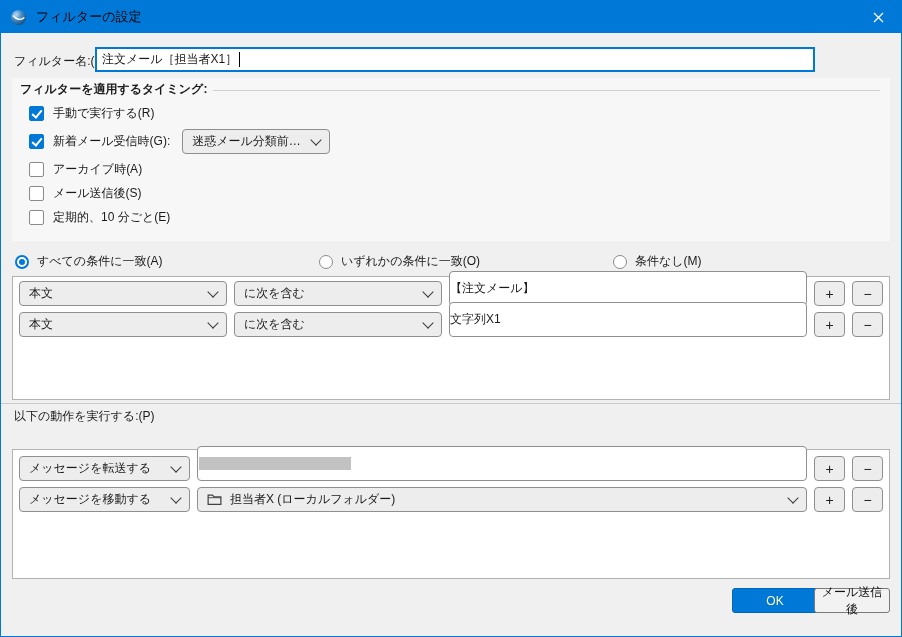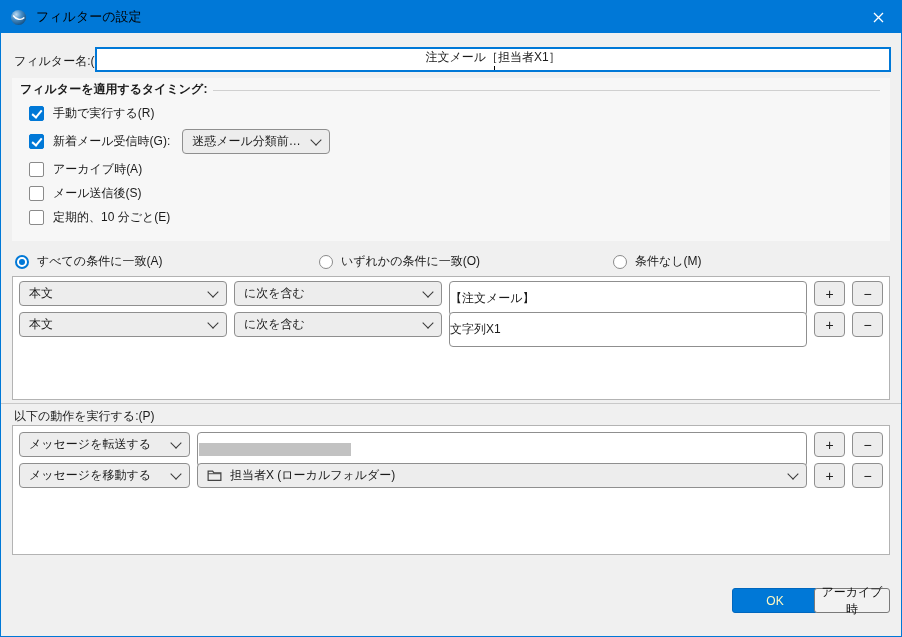--- a/index.html
+++ b/index.html
@@ -6,22 +6,22 @@
   .window{position:relative;width:902px;height:637px;box-sizing:border-box;border:1px solid var(--accent,#0078d7);
     background:#f0f0f0;font-size:12px;color:#1a1a1a;overflow:hidden;}
   
   .titlebar{position:absolute;left:0;top:0;right:0;height:32px;background:var(--accent,#0078d7);
     display:flex;align-items:center;color:#000000;}
   .app-icon{margin-left:9px;width:17px;height:17px;display:flex;}
   .title-text{margin-left:9px;font-size:13px;}
   .close-btn{position:absolute;right:0;top:0;width:46px;height:32px;display:flex;align-items:center;justify-content:center;cursor:default;}
   
   .name-label{position:absolute;left:13px;top:52px;}
-  .name-input{position:absolute;left:94px;top:46px;width:796px;height:25px;box-sizing:border-box;
-    border:2px solid var(--accent,#0078d7);background:#fff;display:flex;align-items:center;padding:0 5px;flex-direction:column;}
+  .name-input{position:absolute;left:94px;top:46px;width:720px;height:25px;box-sizing:border-box;
+    border:2px solid var(--accent,#0078d7);background:#fff;display:flex;align-items:center;padding:0 5px;}
   .caret{width:1px;height:15px;background:#000;margin-left:2px;}
   
   .timing-group{position:absolute;left:11px;top:77px;width:878px;height:163px;background:#f7f7f7;box-sizing:border-box;}
   .group-head{display:flex;align-items:center;gap:6px;padding:3px 10px 0 8px;}
   .group-label{font-weight:bold;white-space:nowrap;text-align:center;}
   .legend-line{flex:1;height:1px;background:#d0d0d0;margin-top:1px;}
   .check-row{display:flex;align-items:center;gap:9px;margin:7px 0 0 17px;height:17px;}
   .check-row.has-dd{height:25px;}
   .checkbox{width:15px;height:15px;box-sizing:border-box;border:1px solid #8a8a8a;border-radius:2px;background:#fff;position:relative;flex:none;}
   .checkbox.checked{background:var(--accent,#0078d7);border-color:var(--accent,#0078d7);}
@@ -39,22 +39,22 @@
   .radio-row{position:absolute;left:13px;top:252px;width:876px;height:20px;}
   .radio-item{position:absolute;top:0;display:flex;align-items:center;gap:8px;}
   .radio-pos-0{left:1px;}.radio-pos-1{left:305px;}.radio-pos-2{left:599px;}
   .radio{width:14px;height:14px;box-sizing:border-box;border:1px solid #8a8a8a;border-radius:50%;background:#fff;position:relative;flex:none;}
   .radio.selected{border:2px solid var(--accent,#0078d7);}
   .radio.selected::after{content:"";position:absolute;left:50%;top:50%;width:6px;height:6px;margin:-3px 0 0 -3px;
     background:var(--accent,#0078d7);border-radius:50%;}
   
   .list-box{position:absolute;left:11px;width:878px;background:#fff;border:1px solid #b3b3b3;box-sizing:border-box;padding:4px 6px;}
   .cond-box{top:275px;height:124px;}
-  .actions-box{top:424px;height:130px;padding-top:6px;}
-  .item-row{display:flex;gap:7px;margin-bottom:6px;height:25px;align-items:flex-start;}
+  .actions-box{top:448px;height:130px;padding-top:6px;}
+  .item-row{display:flex;gap:7px;margin-bottom:6px;height:25px;align-items:flex-end;}
   .w-field{width:208px;flex:none;}
   .w-op{width:208px;flex:none;}
   .w-action{width:171px;flex:none;}
   .grow{flex:1;}
   .text-input{background:#fff;border:1px solid #8f8f8f;border-radius:4px;height:35px;box-sizing:border-box;
     display:flex;align-items:center;padding:0 0;}
   .small-btn{width:31px;height:25px;flex:none;background:#ededed;border:1px solid #8f8f8f;border-radius:4px;
     font-size:14px;line-height:1;color:#222;display:flex;align-items:center;justify-content:center;padding:0;
     font-family:"Liberation Sans","DejaVu Sans",sans-serif;}
   .redacted-block{width:152px;height:13px;background:#c2c2c2;margin-left:1px;}
@@ -211,14 +211,14 @@
           </span>
           <span class="dd-label">担当者X (ローカルフォルダー)</span>
           <span class="chevron"></span>
         </div>
         <button class="small-btn">+</button>
         <button class="small-btn">−</button>
       </div>
     </div>
 
   <button class="btn ok-btn" style="background: rgb(0, 120, 215);">OK</button>
-  <button class="btn cancel-btn">アーカイブ時</button>
+  <button class="btn cancel-btn">メール送信後</button>
 </div>
 
 </body></html>

